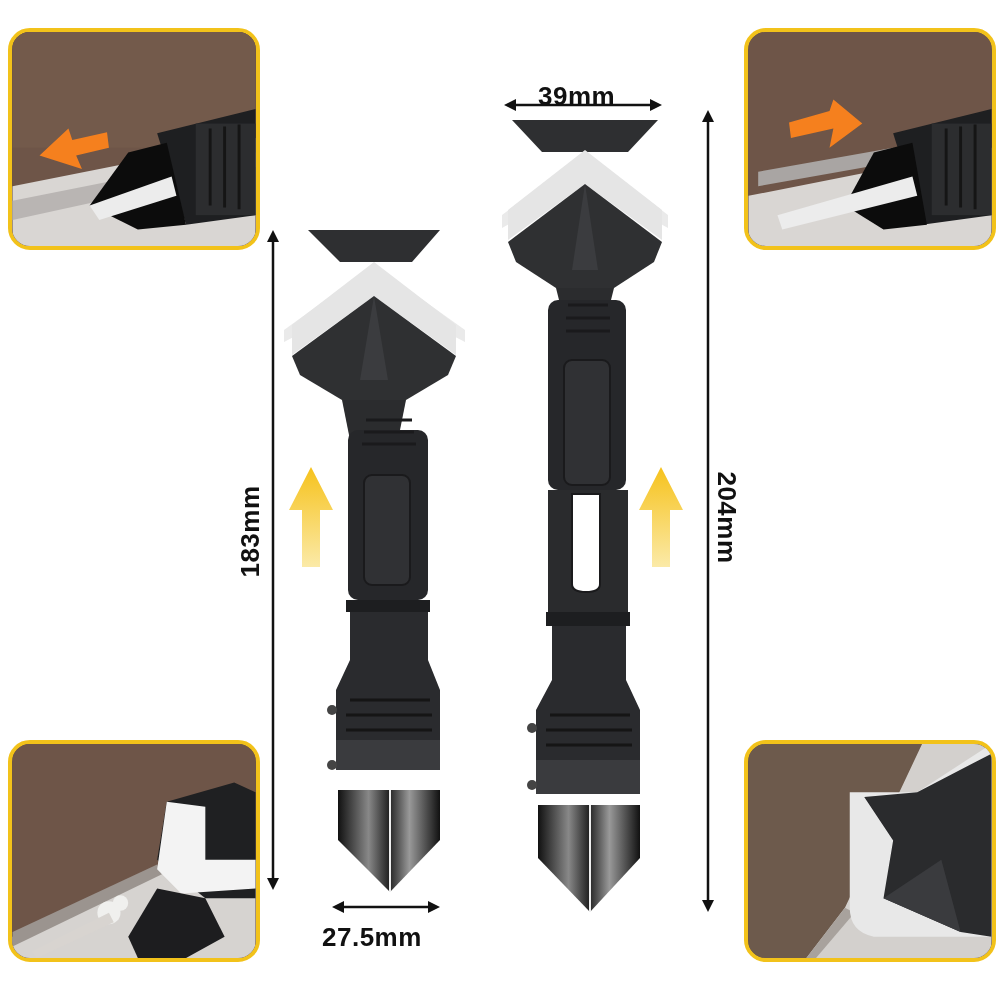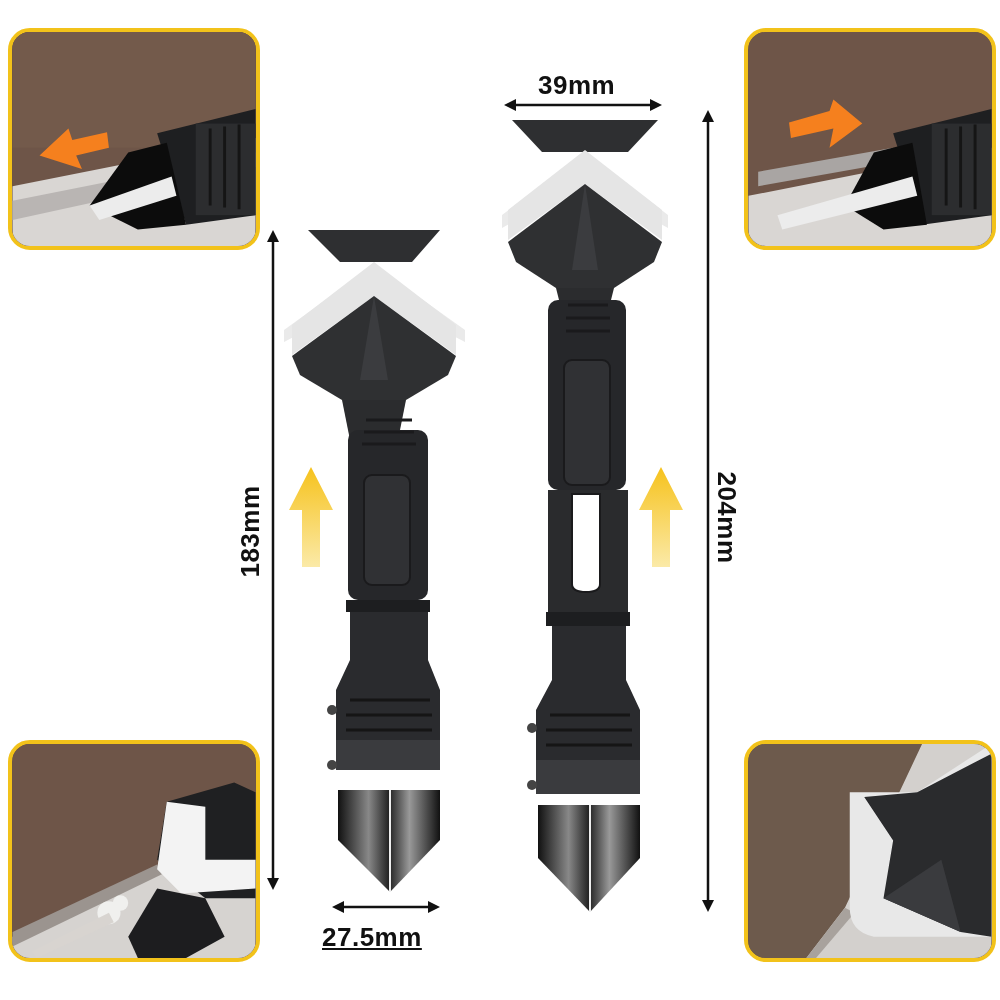--- a/index.html
+++ b/index.html
@@ -171,16 +171,16 @@
     <line x1="273" y1="240" x2="273" y2="882"></line>
     <polygon points="273,230 267,242 279,242" stroke="none"></polygon>
     <polygon points="273,890 267,878 279,878" stroke="none"></polygon>
 
     <line x1="708" y1="120" x2="708" y2="902"></line>
     <polygon points="708,110 702,122 714,122" stroke="none"></polygon>
     <polygon points="708,912 702,900 714,900" stroke="none"></polygon>
   </g>
 </svg>
 
-<div class="dim-label" style="left:538px;top:70px;">39mm</div>
-<div class="dim-label" style="left:322px;top:922px;text-decoration:underline;">27.5mm</div>
+<div class="dim-label" style="left:538px;top:81px;">39mm</div>
+<div class="dim-label" style="left:322px;top:922px;">27.5mm</div>
 <div class="dim-label vert" style="left:200px;top:516px;width:100px;text-align:center;transform:rotate(-90deg);">183mm</div>
 <div class="dim-label vert" style="left:676px;top:502px;width:100px;text-align:center;transform:rotate(90deg);">204mm</div>
 
 </body></html>

